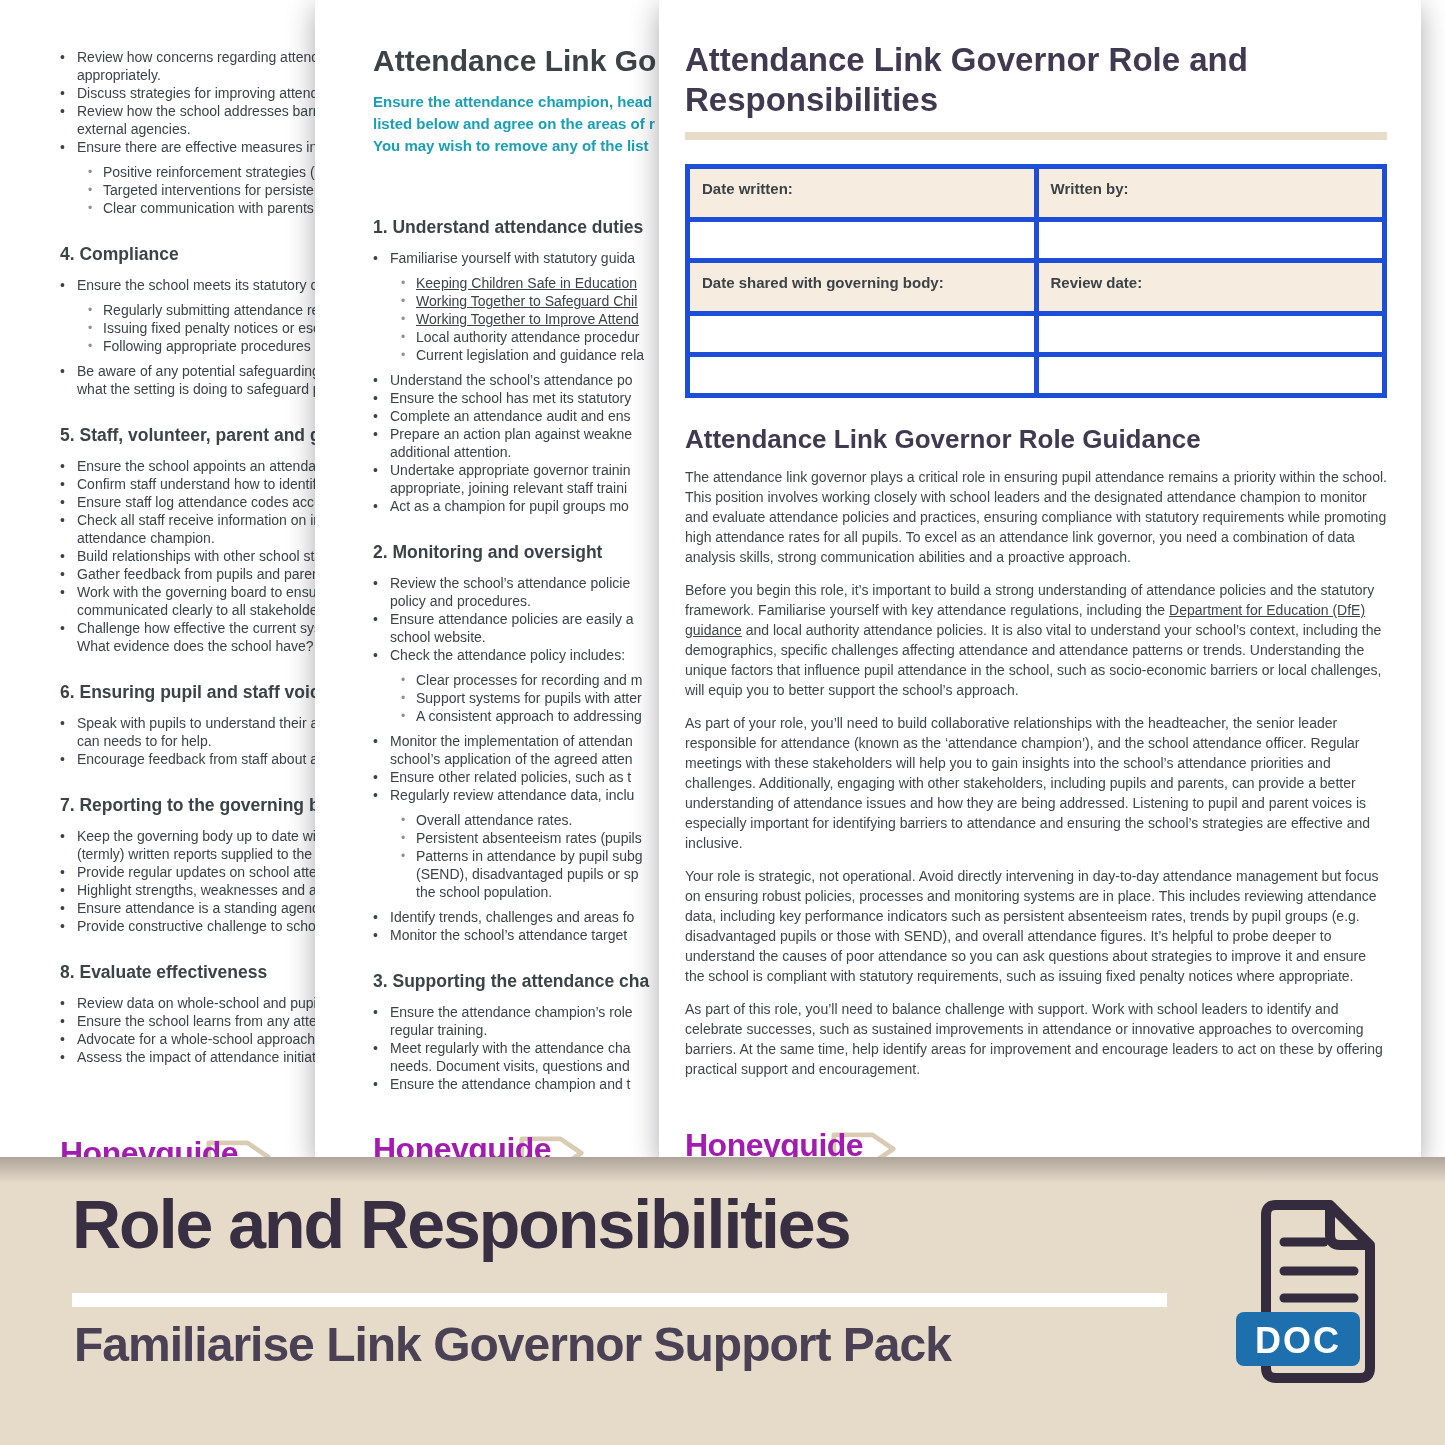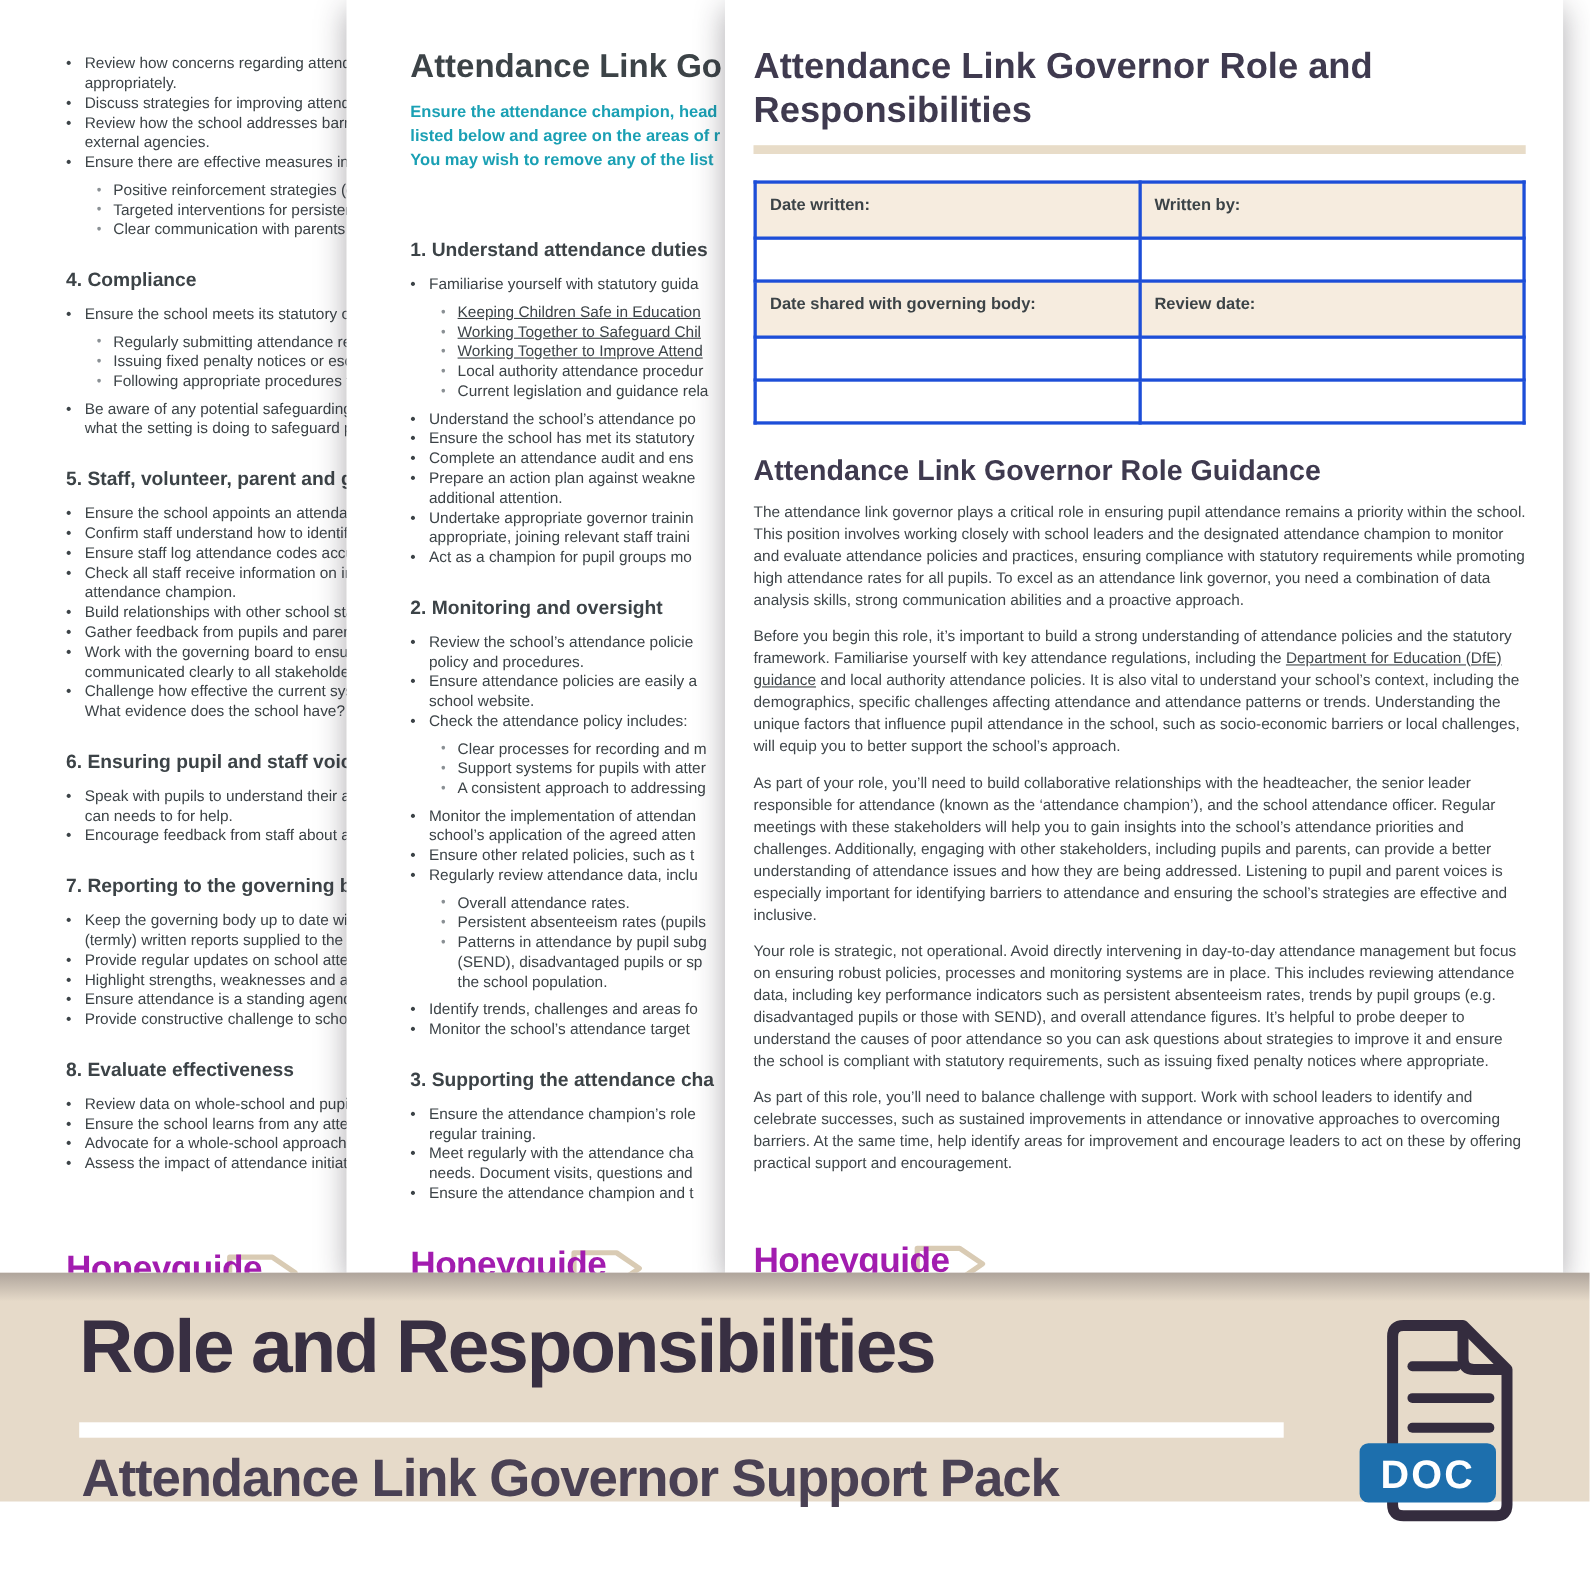--- a/index.html
+++ b/index.html
@@ -35,37 +35,37 @@
 
   
   .m-title{font-size:30px;font-weight:bold;color:#3c4347;margin:0 0 13px;white-space:nowrap;}
   .m-intro{font-size:15px;font-weight:bold;color:#1aa0b4;line-height:22px;}
   .m-intro div{white-space:nowrap;}
 
   
   .r-title{font-size:33px;line-height:40px;font-weight:bold;color:#3f3a4f;margin:0;}
   .r-bar{height:8px;background:#e8dcc8;margin:12px 0 24px;}
   table.meta{width:100%;border-collapse:collapse;border:1px solid #b7babc;}
-  table.meta td{border:3px solid #1d4ed8;font-size:15px;padding:11px 12px;vertical-align:top;width:50%;}
+  table.meta td{border:5px solid #1d4ed8;font-size:15px;padding:11px 12px;vertical-align:top;width:50%;}
   tr.tr-l td{background:#f6ecdf;font-weight:bold;color:#3c4347;height:26px;}
   tr.tr-e td{height:14px;background:#ffffff;}
   .r-gh{font-size:26px;font-weight:bold;color:#3f3a4f;margin:26px 0 12px;}
   .r-body p{font-size:14px;line-height:20px;color:#3f464a;margin:0 0 13px;text-align:left;}
   .dfe-link{text-decoration:underline;}
 
   
   .hg{position:absolute;bottom:26px;width:206px;height:44px;}
   #page-left .hg{left:60px;}
   #page-mid .hg{left:58px;}
   #page-right .hg{left:26px;}
   .hg-arrow{position:absolute;right:-6px;top:1px;z-index:0;}
   .hg-text{position:relative;z-index:2;font-size:32px;font-weight:bold;letter-spacing:-.5px;color:#a21caf;}
 
   
-  .banner{position:absolute;left:0;top:1157px;width:1445px;height:208px;background:#e6dac9;z-index:4;}
+  .banner{position:absolute;left:0;top:1157px;width:1445px;height:288px;background:#e6dac9;z-index:4;}
   .banner::before{content:"";position:absolute;left:0;top:0;right:0;height:26px;
     background:linear-gradient(rgba(30,24,36,.28),rgba(30,24,36,0));}
   .banner-title{position:absolute;left:72px;top:30px;font-size:68px;line-height:74px;font-weight:bold;
     letter-spacing:-2px;color:#382f42;white-space:nowrap;}
   .banner-bar{position:absolute;left:72px;top:136px;width:1095px;height:14px;background:#ffffff;}
   .banner-sub{position:absolute;left:74px;top:160px;font-size:48px;line-height:56px;font-weight:bold;
     letter-spacing:-1px;color:#4a4154;white-space:nowrap;}
   .doc-icon{position:absolute;left:1232px;top:41px;}
 </style>
 </head>
@@ -460,21 +460,21 @@
       </svg>
       
       <span class="hg-text">Honeyguide</span>
     </div>
   </div>
 </div>
 
 <div class="banner">
   <div class="banner-title">Role and Responsibilities</div>
   <div class="banner-bar"></div>
-  <div class="banner-sub">Attendance Link Governor Support Pack</div>
+  <div class="banner-sub">Familiarise Link Governor Support Pack</div>
   <svg class="doc-icon" width="190" height="210" viewBox="0 0 190 210">
     <path d="M44,7 H98 L138,47 V170 Q138,180 128,180 H44 Q34,180 34,170 V17 Q34,7 44,7 Z" fill="none" stroke="#342c3e" stroke-width="10" stroke-linejoin="round"></path>
     <path d="M98,7 V37 Q98,47 108,47 H138" fill="none" stroke="#342c3e" stroke-width="10" stroke-linejoin="round"></path>
     <line x1="52" y1="44" x2="92" y2="44" stroke="#342c3e" stroke-width="9" stroke-linecap="round"></line>
     <line x1="52" y1="73" x2="122" y2="73" stroke="#342c3e" stroke-width="9" stroke-linecap="round"></line>
     <line x1="52" y1="100" x2="122" y2="100" stroke="#342c3e" stroke-width="9" stroke-linecap="round"></line>
     <rect x="4" y="114" width="124" height="54" rx="8" fill="#1d6fad"></rect>
     <text x="66" y="155" text-anchor="middle" font-family="Liberation Sans, sans-serif" font-size="36" font-weight="bold" letter-spacing="2" fill="#ffffff">DOC</text>
   </svg>
 </div>

